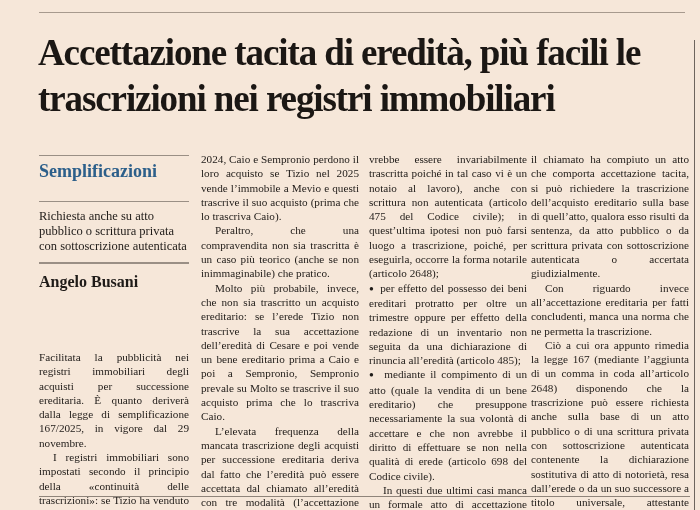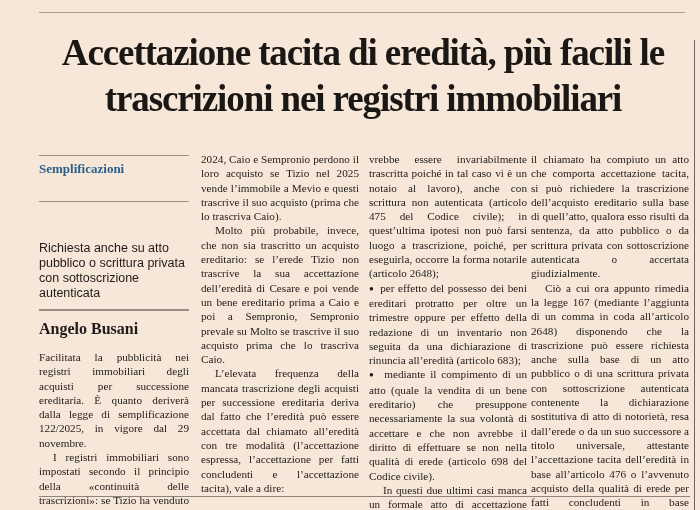--- a/index.html
+++ b/index.html
@@ -9,31 +9,31 @@
     font-family:"DejaVu Serif", serif;
     color:#1f1b18;
     position:relative;
   }
   .top-rule { position:absolute; left:39px; right:15px; top:12px; border-top:1.3px solid #a79a8e; }
   .right-rule { position:absolute; left:694px; top:40px; bottom:0; border-left:1px solid #6e655d; }
   .headline {
     position:absolute; left:38px; top:30px; width:650px;
     font-family:"Liberation Serif", serif; font-weight:bold;
     font-size:37px; line-height:46px; letter-spacing:-1.1px;
-    color:#1b1714; margin:0;text-align:center;
+    color:#1b1714; margin:0;
   }
   .sidebar { position:absolute; left:39px; top:155px; width:150px; }
   .sb-rule { border-top:1px solid #9a8f85; }
   .kicker {
     font-family:"Liberation Serif", serif; font-weight:bold;
-    font-size:13px; color:#2c5f8a; padding:5px 0 0 0; height:40px;
+    font-size:18px; color:#2c5f8a; padding:5px 0 0 0; height:40px;
   }
   .subhead {
-    font-family:Liberation Sans, sans-serif; font-size:12.5px; line-height:15px;
-    color:#1f1b18; padding:7px 0 8px 0;margin-top:32px;
+    font-family:Liberation Serif, serif; font-size:12.5px; line-height:15px;
+    color:#1f1b18; padding:7px 0 8px 0;
   }
   .byline {
     font-family:"Liberation Serif", serif; font-weight:bold; font-size:16px;
     padding:9px 0 9px 0;
   }
   .col {
     position:absolute; top:152px; width:158px;
     font-family:"Liberation Serif", serif; font-size:11.2px; line-height:14.3px;
     text-align:justify; hyphens:manual; color:#1f1b18;
   }
@@ -58,32 +58,34 @@
   <div class="sb-rule"></div>
   <div class="kicker">Semplificazioni</div>
   <div class="sb-rule"></div>
   <div class="subhead">Richiesta anche su atto pubblico o scrittura privata con sottoscrizione autenticata</div>
   <div class="sb-rule"></div>
   <div class="sb-rule"></div>
   <div class="byline">Angelo Busani</div>
 </div>
 
 <div class="col col1" id="col0">
-    <p>Facilitata la pubblicità nei registri immobiliari degli acquisti per successione ereditaria. È quanto deriverà dalla legge di semplificazione 122/2025, in vigore dal 29 novembre.</p>
+    <p>Facilitata la pubblicità nei registri immobiliari degli acquisti per successione ereditaria. È quanto deriverà dalla legge di semplificazione 167/2025, in vigore dal 29 novembre.</p>
     <p class="ind">I registri immobiliari sono impostati secondo il principio della «continuità delle trascrizioni»: se Tizio ha venduto nel 2023 un immobile a Caio con una compravendita non trascritta e poi Caio lo vende a Sempronio nel</p>
   </div>
 <div class="col col2" id="col1">
     <p>2024, Caio e Sempronio perdono il loro acquisto se Tizio nel 2025 vende l’immobile a Mevio e questi trascrive il suo acquisto (prima che lo trascriva Caio).</p>
+    <p class="ind">Peraltro, che una compravendita non sia trascritta è un caso più teorico (anche se non inimmaginabile) che pratico.</p>
     <p class="ind">Molto più probabile, invece, che non sia trascritto un acquisto ereditario: se l’erede Tizio non trascrive la sua accettazione dell’eredità di Cesare e poi vende un bene ereditario prima a Caio e poi a Sempronio, Sempronio prevale su Molto se trascrive il suo acquisto prima che lo trascriva Caio.</p>
     <p class="ind">L’elevata frequenza della mancata trascrizione degli acquisti per successione ereditaria deriva dal fatto che l’eredità può essere accettata dal chiamato all’eredità con tre modalità (l’accettazione espressa, l’accettazione per fatti concludenti e l’accettazione tacita), vale a dire:</p>
   </div>
 <div class="col col3" id="col2">
     <p>vrebbe essere invariabilmente trascritta poiché in tal caso vi è un notaio al lavoro), anche con scrittura non autenticata (articolo 475 del Codice civile); in quest’ultima ipotesi non può farsi luogo a trascrizione, poiché, per eseguirla, occorre la forma notarile (articolo 2648);</p>
-    <p class="bul">per effetto del possesso dei beni ereditari protratto per oltre un trimestre oppure per effetto della redazione di un inventario non seguita da una dichiarazione di rinuncia all’eredità (articolo 683);</p>
+    <p class="bul">per effetto del possesso dei beni ereditari protratto per oltre un trimestre oppure per effetto della redazione di un inventario non seguita da una dichiarazione di rinuncia all’eredità (articolo 485);</p>
     <p class="bul">mediante il compimento di un atto (quale la vendita di un bene ereditario) che presuppone necessariamente la sua volontà di accettare e che non avrebbe il diritto di effettuare se non nella qualità di erede (articolo 698 del Codice civile).</p>
     <p class="ind">In questi due ultimi casi manca un formale atto di accettazione dell’eredità.</p>
   </div>
 <div class="col col4" id="col3">
 <p>il chiamato ha compiuto un atto che comporta accettazione tacita, si può richiedere la trascrizione dell’acquisto ereditario sulla base di quell’atto, qualora esso risulti da sentenza, da atto pubblico o da scrittura privata con sottoscrizione autenticata o accertata giudizialmente.</p>
+    <p class="ind">Con riguardo invece all’accettazione ereditaria per fatti concludenti, manca una norma che ne permetta la trascrizione.</p>
     <p class="ind">Ciò a cui ora appunto rimedia la legge 167 (mediante l’aggiunta di un comma in coda all’articolo 2648) disponendo che la trascrizione può essere richiesta anche sulla base di un atto pubblico o di una scrittura privata con sottoscrizione autenticata contenente la dichiarazione sostitutiva di atto di notorietà, resa dall’erede o da un suo successore a titolo universale, attestante l’accettazione tacita dell’eredità in base all’articolo 476 o l’avvenuto acquisto della qualità di erede per fatti concludenti in base all’articolo 485.</p>
   </div>
 
 <div class="bottom-rule"></div>
 
 </body></html>

